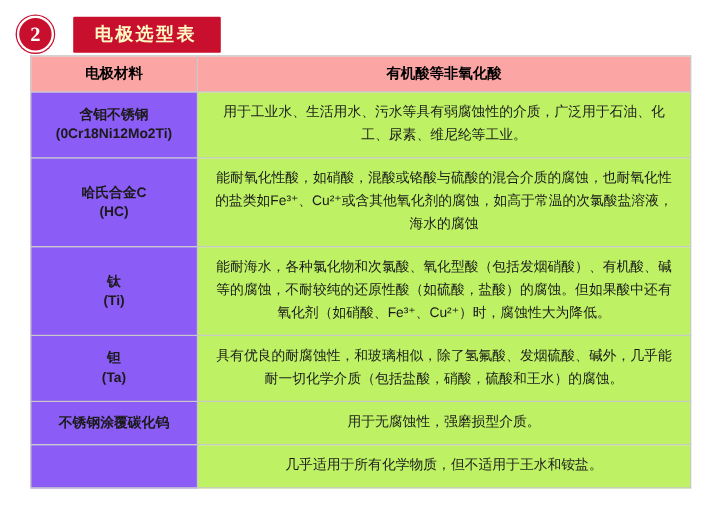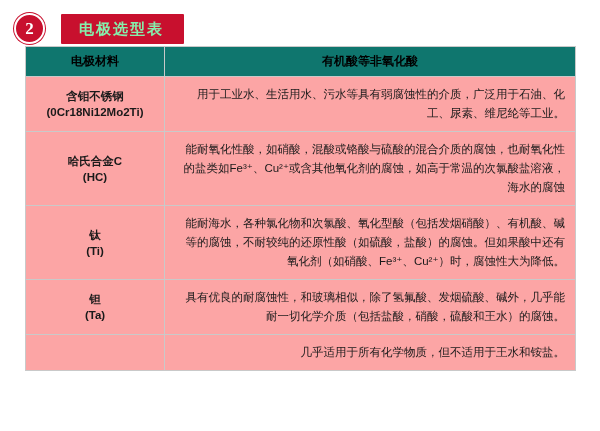--- a/index.html
+++ b/index.html
@@ -38,21 +38,21 @@
     display: flex;
     align-items: center;
     justify-content: center;
     box-shadow: inset 0 0 0 2px #ffffff, 0 0 0 1px #c8102e;
     flex: 0 0 auto;
     font-family: "Liberation Serif", "DejaVu Serif", serif;
   }
   .title-bar {
     margin-left: 16px;
     background: #c8102e;
-    color: #86efac;
+    color: #fef9c3;
     font-size: 15px;
     font-weight: bold;
     letter-spacing: 2px;
     padding: 6px 20px 7px 18px;
     height: 30px;
     line-height: 17px;
     display: flex;
     align-items: center;
     border-radius: 1px;
   }
@@ -67,42 +67,42 @@
     border: 1px solid #b3b3b3;
   }
   th, td {
     border: 1px solid #c9c9c9;
     vertical-align: middle;
     font-size: 11px;
     line-height: 19px;
     color: #1a1a1a;
   }
   thead th {
-    background: #0f766e;
+    background: #fca5a5;
     font-weight: bold;
     text-align: center;
     font-size: 12px;
     height: 30px;
     padding: 4px 2px;
     color: #000000;
     margin-left: 15px;
   }
   col.c1 { width: 139px; }
   col.c2 { width: 411px; }
   td.mat {
-    background: #fca5a5;
+    background: #8b5cf6;
     text-align: center;
     font-weight: bold;
     font-size: 11.5px;
     padding: 0 4px;
     line-height: 16px;
   }
   td.desc {
-    background: #fca5a5;
-    text-align: right;
+    background: #bef264;
+    text-align: center;
     padding: 8px 10px 8px 10px;
     line-height: 19px;
     font-size: 11.5px;
   }
   .nowrap-line { display: block; }
 </style>
 </head>
 <body>
 
 <div class="page">
@@ -148,20 +148,26 @@
         </tr>
         <tr>
           <td class="mat">
             <span class="nowrap-line">钽</span>
             <span class="nowrap-line">(Ta)</span>
           </td>
           <td class="desc">具有优良的耐腐蚀性，和玻璃相似，除了氢氟酸、发烟硫酸、碱外，几乎能耐一切化学介质（包括盐酸，硝酸，硫酸和王水）的腐蚀。</td>
         </tr>
         <tr>
           <td class="mat">
+            <span class="nowrap-line">不锈钢涂覆碳化钨</span>
+          </td>
+          <td class="desc">用于无腐蚀性，强磨损型介质。</td>
+        </tr>
+        <tr>
+          <td class="mat">
             
           </td>
           <td class="desc">几乎适用于所有化学物质，但不适用于王水和铵盐。</td>
         </tr>
       </tbody>
     </table>
   </div>
 
 </div>
 

